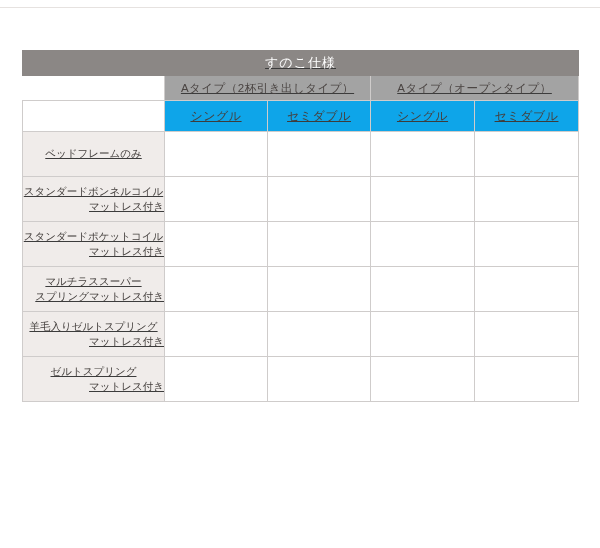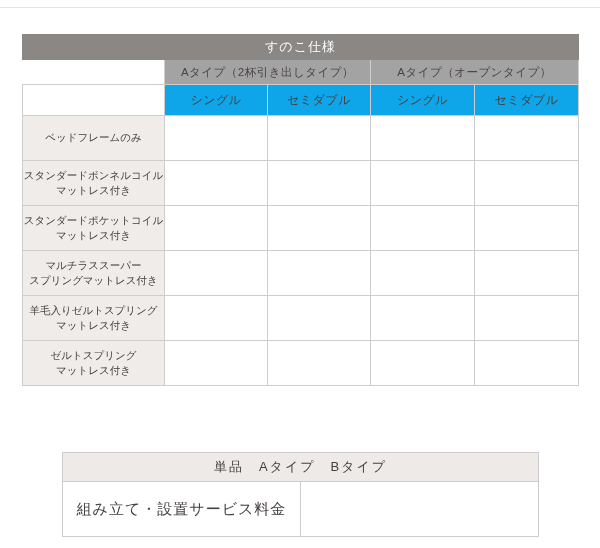--- a/index.html
+++ b/index.html
@@ -19,22 +19,23 @@
     position: relative;
     width: 600px;
     height: 548px;
     box-sizing: border-box;
   }
 
   
   .spec-wrap {
     position: absolute;
     left: 22px;
-    top: 34px;
+    top: 50px;
     width: 556px;
+    text-decoration: underline;
   }
 
   table.spec {
     border-collapse: collapse;
     table-layout: fixed;
     width: 556px;
   }
 
   table.spec td, table.spec th {
     border: 1px solid #cfcccb;
@@ -89,21 +90,21 @@
   
   .row-label {
     background: #f0ecea;
     color: #45403e;
     font-size: 10.5px;
     line-height: 1.45;
     text-align: center;
     padding: 4px 4px;
     height: 44px;
   }
-  .row-label .l2 { display: block; }
+  .row-label .l2 { display: block; text-align: right; }
 
   .data-cell {
     background: #ffffff;
     height: 44px;
   }
 
   
   .bottom-wrap {
     position: absolute;
     left: 62px;
@@ -250,31 +251,14 @@
           </td>
           <td class="data-cell"></td>
           <td class="data-cell"></td>
           <td class="data-cell"></td>
           <td class="data-cell"></td>
         </tr>
       </tbody>
     </table>
   </div>
 
-  <div class="bottom-wrap">
-    <table class="bottom">
-      <colgroup>
-        <col style="width:238px">
-        <col style="width:238px">
-      </colgroup>
-      <tbody>
-        <tr>
-          <td class="bottom-head" colspan="2">単品　Aタイプ　Bタイプ</td>
-        </tr>
-        <tr>
-          <td class="bottom-label">組み立て・設置サービス料金</td>
-          <td class="bottom-value"></td>
-        </tr>
-      </tbody>
-    </table>
-  </div>
 
 </div>
 
 </body></html>

